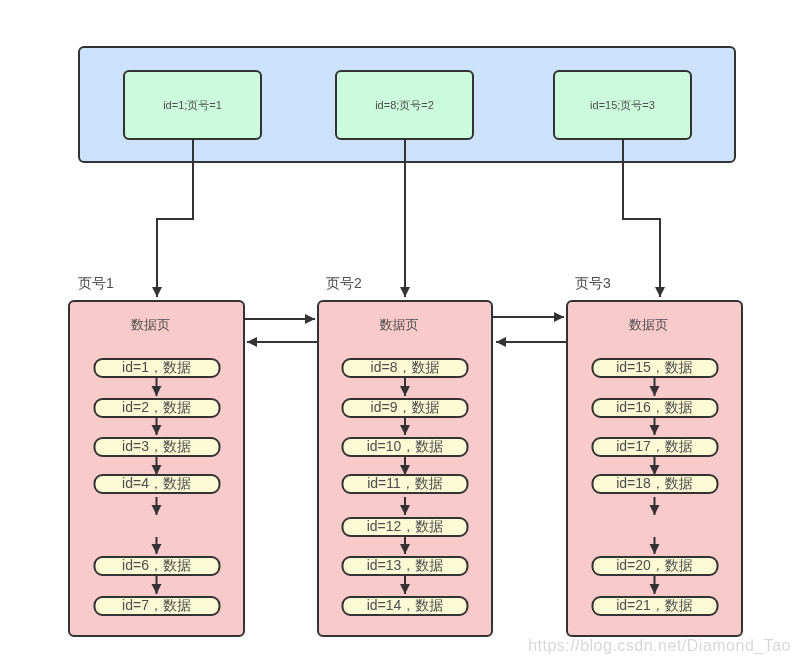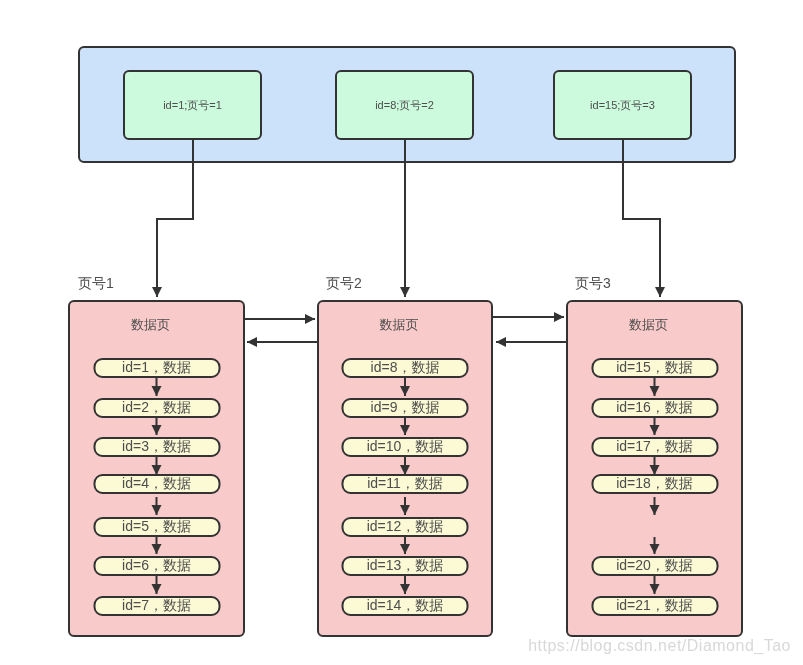--- a/index.html
+++ b/index.html
@@ -94,21 +94,20 @@
   <div class="page-label l1">页号1</div>
   <div class="page-label l2">页号2</div>
   <div class="page-label l3">页号3</div>
 
   <div class="page-box p1">
     <div class="page-header">数据页</div>
     <div class="record r0">id=1，数据</div>
     <div class="record r1">id=2，数据</div>
     <div class="record r2">id=3，数据</div>
     <div class="record r3">id=4，数据</div>
-    <div class="record r4">id=5，数据</div>
     <div class="record r5">id=6，数据</div>
     <div class="record r6">id=7，数据</div>
   </div>
 
   <div class="page-box p2">
     <div class="page-header">数据页</div>
     <div class="record r0">id=8，数据</div>
     <div class="record r1">id=9，数据</div>
     <div class="record r2">id=10，数据</div>
     <div class="record r3">id=11，数据</div>

